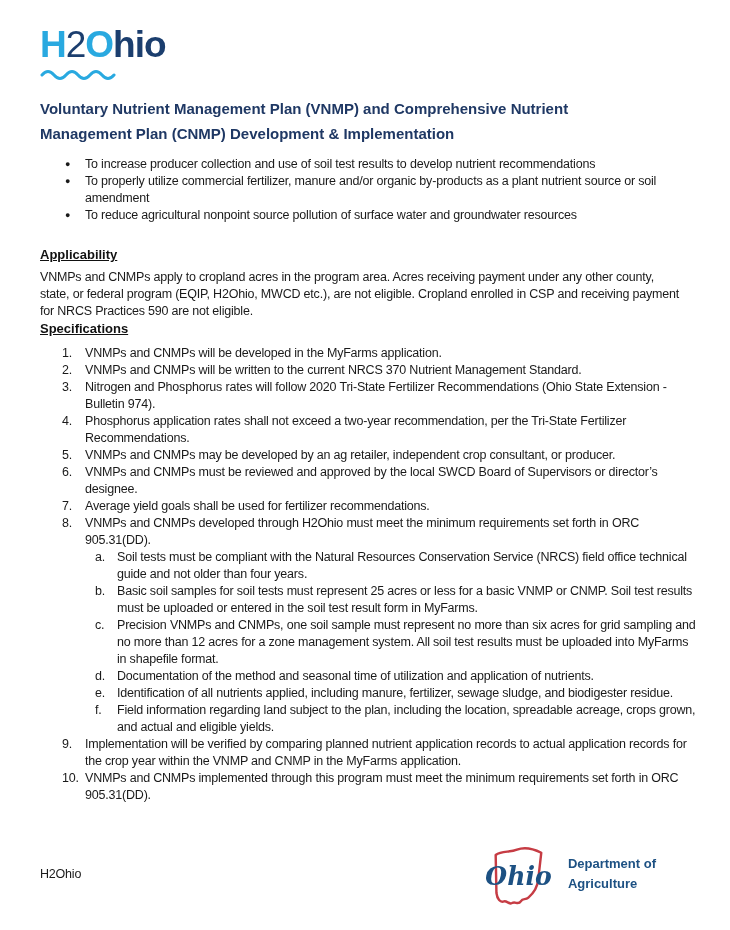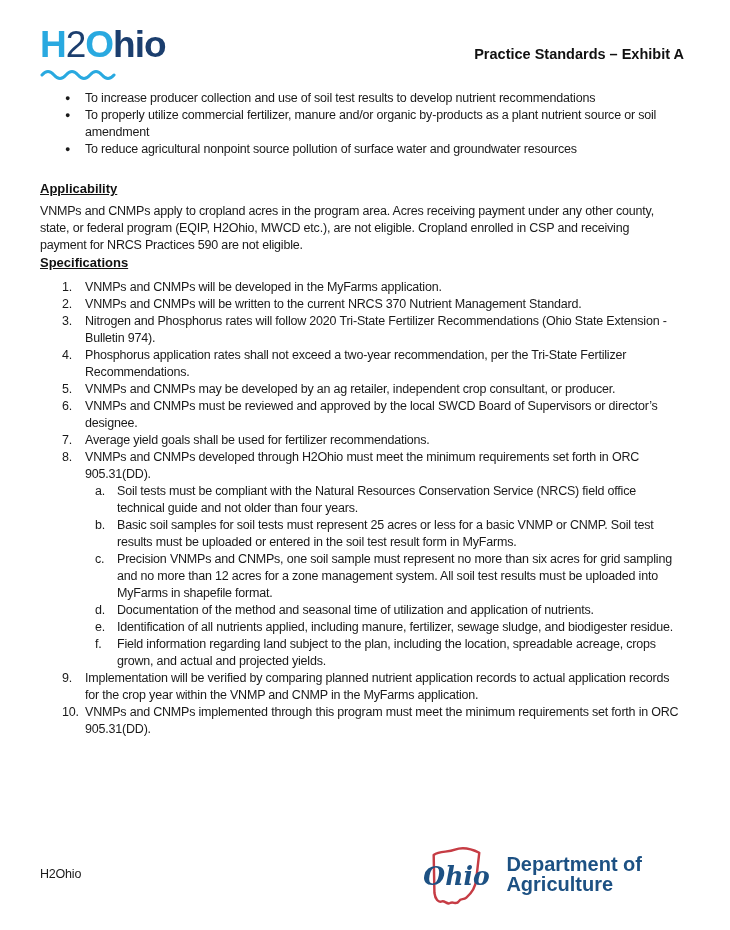--- a/index.html
+++ b/index.html
@@ -6,21 +6,21 @@
   body {
     width: 730px; height: 930px;
     background: #ffffff;
     font-family: "Liberation Sans", sans-serif;
     color: #1a1a1a;
     overflow: hidden;
   }
   .page {
     box-sizing: border-box;
     width: 730px; height: 930px;
-    padding: 26px 46px 8px 40px;
+    padding: 26px 32px 8px 40px;
     display: flex; flex-direction: column;
   }
   
   .header { display: flex; justify-content: space-between; align-items: flex-start; }
   .logo-text {
     font-size: 37px; font-weight: 700; letter-spacing: -1px; line-height: 1;
     font-family: "Liberation Sans", sans-serif;
   }
   .lb { color: #29A9E0; }
   .nv { color: #1B3E6E; }
@@ -64,39 +64,42 @@
   
   .footer {
     margin-top: auto;
     display: flex; justify-content: space-between; align-items: center;
     padding-bottom: 6px;
   }
   .footer-left { line-height: 18px; }
   .oda { display: flex; align-items: center; margin-right: 42px; }
   .oda-text {
     margin-left: 10px;
-    font-size: 20px; font-weight: 700; color: #1D5183; line-height: 20px;
+    font-size: 13px; font-weight: 700; color: #1D5183; line-height: 20px;
     font-family: "Liberation Sans", sans-serif;
   }
 </style>
 </head>
 <body>
 
 <div class="page">
 
   <div class="header">
     <div class="logo">
       <div class="logo-text"><span class="lb">H</span><span class="nv thin">2</span><span class="lb">O</span><span class="nv">hio</span></div>
       <svg class="wave" width="84" height="14" viewBox="0 0 84 14">
         <path d="M2,9 Q8,2 14,9 T26,9 T38,9 T50,9 T62,9 T74,9" fill="none" stroke="#29A9E0" stroke-width="3" stroke-linecap="round"></path>
       </svg>
     </div>
-    <div class="exhibit">Practice Standards – Exhibit A</div>
-  </div>
-
+  </div>
+
+  <div class="title">
+    <div>Voluntary Nutrient Management Plan (VNMP) and Comprehensive Nutrient</div>
+    <div>Management Plan (CNMP) Development &amp; Implementation</div>
+  </div>
 
   <div class="bullets">
     <div class="brow">
       <span class="bm">●</span>
       <div class="bt">To increase producer collection and use of soil test results to develop nutrient recommendations</div>
     </div>
     <div class="brow">
       <span class="bm">●</span>
       <div class="bt">To properly utilize commercial fertilizer, manure and/or organic by-products as a plant nutrient source or soil amendment</div>
     </div>
@@ -158,21 +161,21 @@
     <div class="srow">
       <span class="sl">d.</span>
       <div class="st">Documentation of the method and seasonal time of utilization and application of nutrients.</div>
     </div>
     <div class="srow">
       <span class="sl">e.</span>
       <div class="st">Identification of all nutrients applied, including manure, fertilizer, sewage sludge, and biodigester residue.</div>
     </div>
     <div class="srow">
       <span class="sl">f.</span>
-      <div class="st">Field information regarding land subject to the plan, including the location, spreadable acreage, crops grown, and actual and projected yields.</div>
+      <div class="st">Field information regarding land subject to the plan, including the location, spreadable acreage, crops grown, and actual and eligible yields.</div>
     </div>
     <div class="nrow">
       <span class="nn">9.</span>
       <div class="nt">Implementation will be verified by comparing planned nutrient application records to actual application records for the crop year within the VNMP and CNMP in the MyFarms application.</div>
     </div>
     <div class="nrow">
       <span class="nn">10.</span>
       <div class="nt">VNMPs and CNMPs implemented through this program must meet the minimum requirements set forth in ORC 905.31(DD).</div>
     </div>
   </div>

